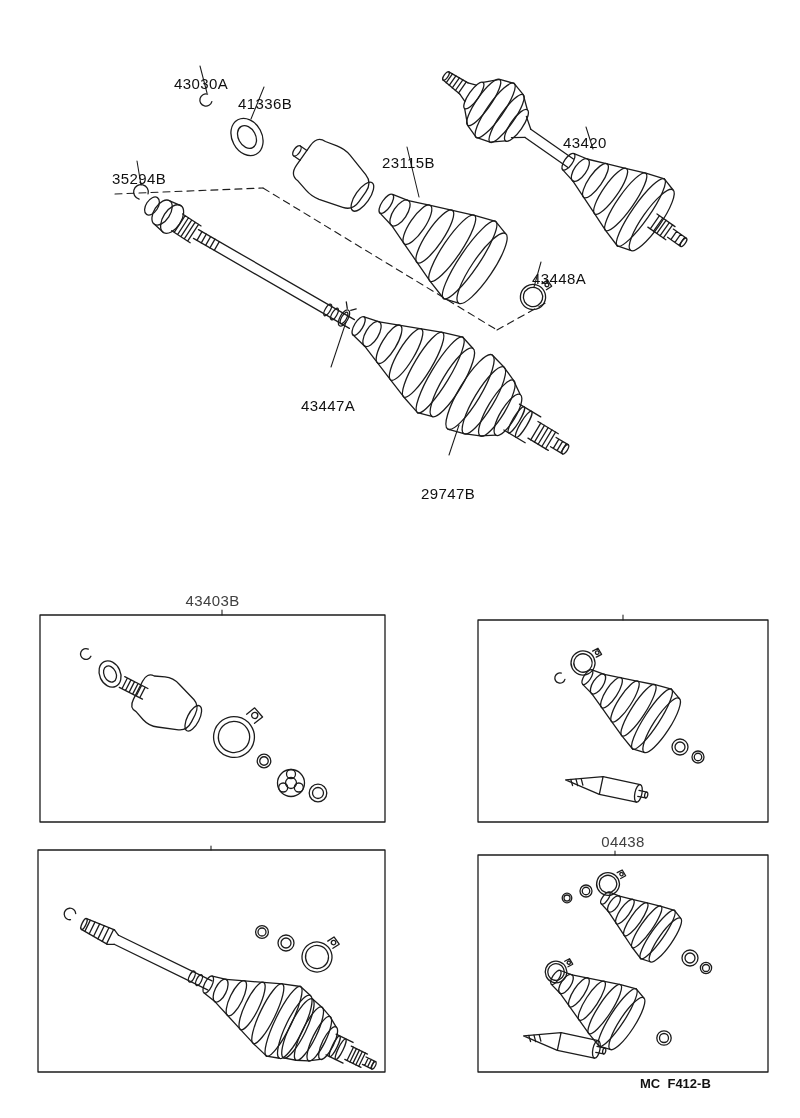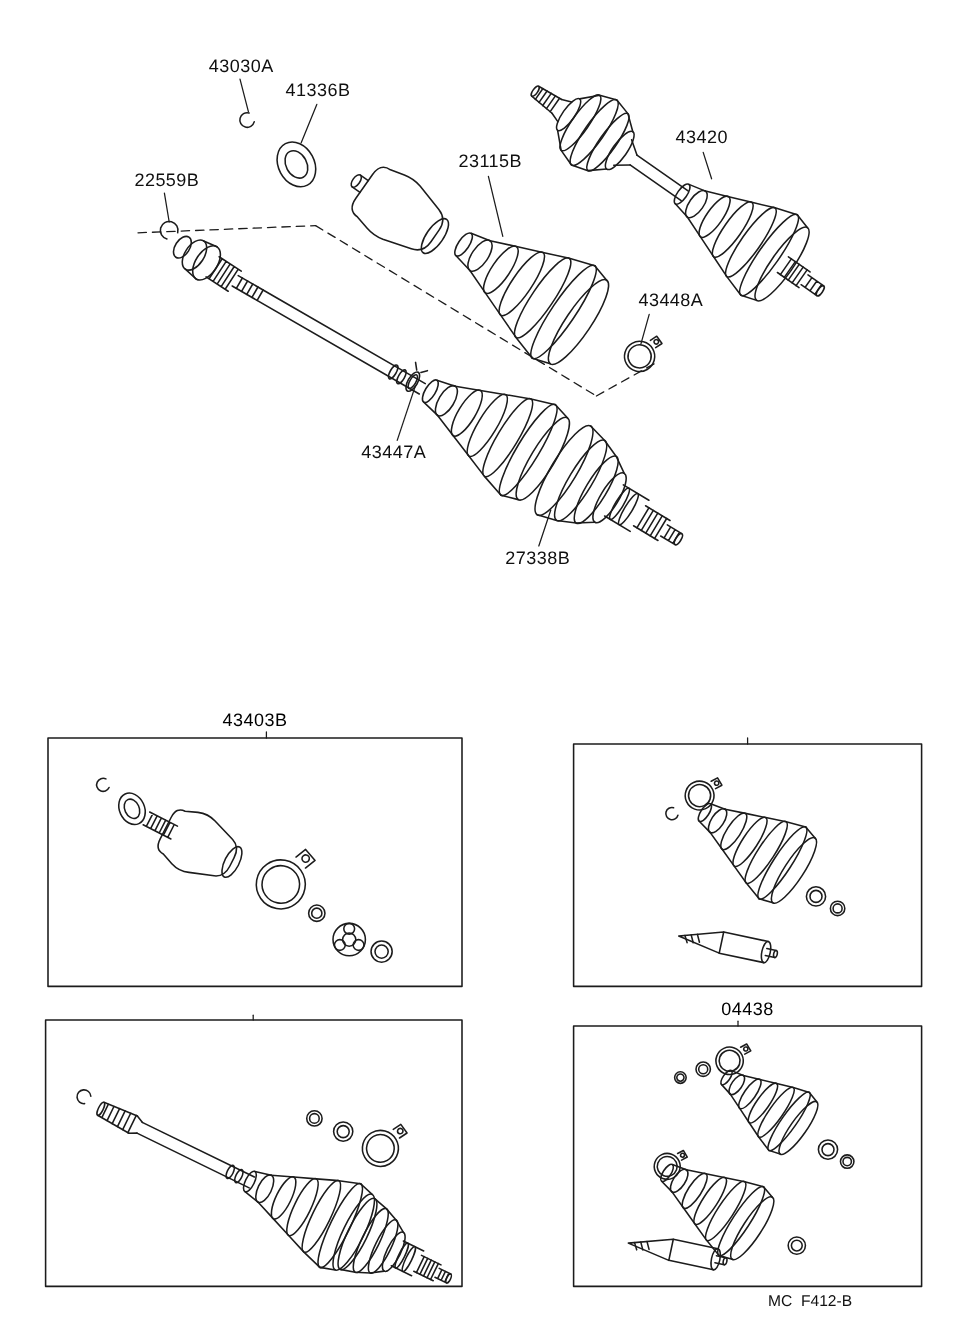--- a/index.html
+++ b/index.html
@@ -15,29 +15,29 @@
   svg.art {
     position:absolute; left:0; top:0;
     stroke:#1c1c1c; fill:none;
     stroke-width:1.3; stroke-linecap:round; stroke-linejoin:round;
   }
   svg.art * { vector-effect:non-scaling-stroke; }
   .thin { stroke-width:1.05; }
   .dash { stroke-dasharray:7 5; stroke-width:1.1; }
   .callout {
     position:absolute; font-size:15px; letter-spacing:0.4px;
-    white-space:nowrap; color:#101010;
+    white-space:nowrap; color:#101010;margin-top:28px;
   }
   .kitlabel {
     position:absolute; font-size:15px; letter-spacing:0.4px;
-    text-align:center; color:#000000;
+    text-align:center; color:#404040;
   }
   .footer {
     position:absolute; left:640px; top:1076px; width:150px;
-    font-size:13px; font-weight:normal; text-align:left; white-space:pre;
+    font-size:13px; font-weight:bold; text-align:left; white-space:pre;
   }
 </style>
 </head>
 <body>
 
 <div class="stage">
 
 <svg class="art" width="800" height="1118" viewBox="0 0 800 1118">
 
   <defs>
@@ -241,25 +241,25 @@
     <use href="#clamp" transform="translate(556,972) rotate(20) scale(0.9)"></use>
     <use href="#boot5" transform="translate(566,984) rotate(33) scale(1.1)"></use>
     <use href="#ring2" transform="translate(664,1038) scale(0.9)"></use>
     <use href="#tube" transform="translate(524,1034) rotate(12)"></use>
   </g>
 
 </svg>
 
 <div class="callout" style="left:174px; top:47px">43030A</div>
 <div class="callout" style="left:238px; top:67px">41336B</div>
-<div class="callout" style="left:112px; top:142px">22559B</div>
+<div class="callout" style="left:112px; top:142px">35294B</div>
 <div class="callout" style="left:382px; top:126px">23115B</div>
 <div class="callout" style="left:563px; top:106px">43420</div>
 <div class="callout" style="left:532px; top:242px">43448A</div>
 <div class="callout" style="left:301px; top:369px">43447A</div>
-<div class="callout" style="left:421px; top:457px">27338B</div>
+<div class="callout" style="left:421px; top:457px">29747B</div>
 
 <div class="kitlabel" style="left:40px;  top:592px; width:345px">43403B</div>
 <div class="kitlabel" style="left:478px; top:833px; width:290px">04438</div>
 
 <div class="footer">MC  F412-B</div>
 
 </div>
 
 </body></html>

